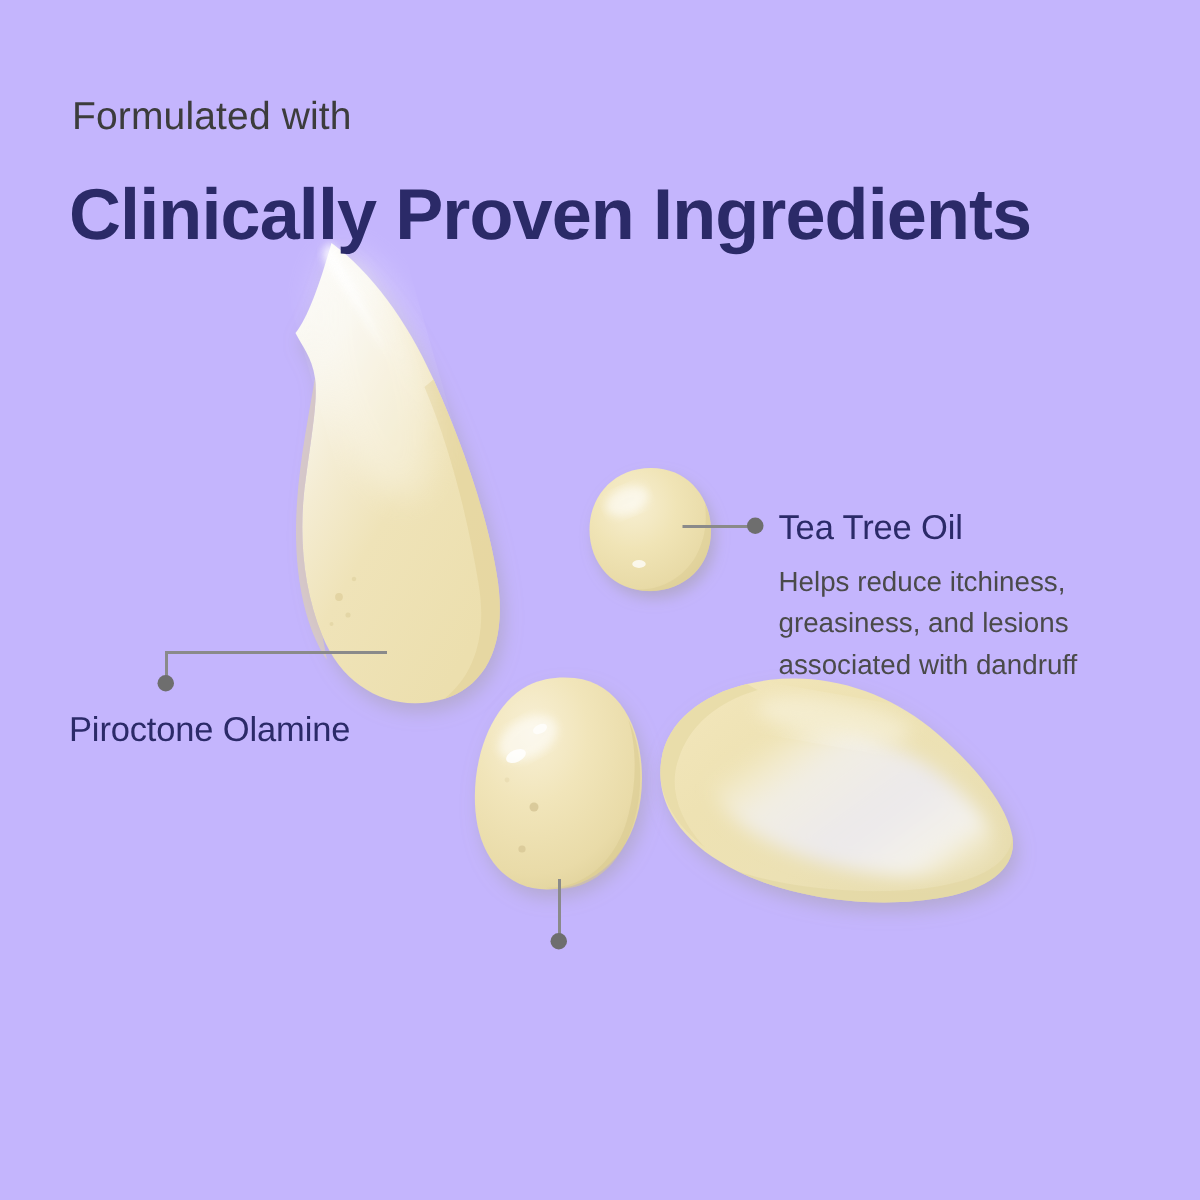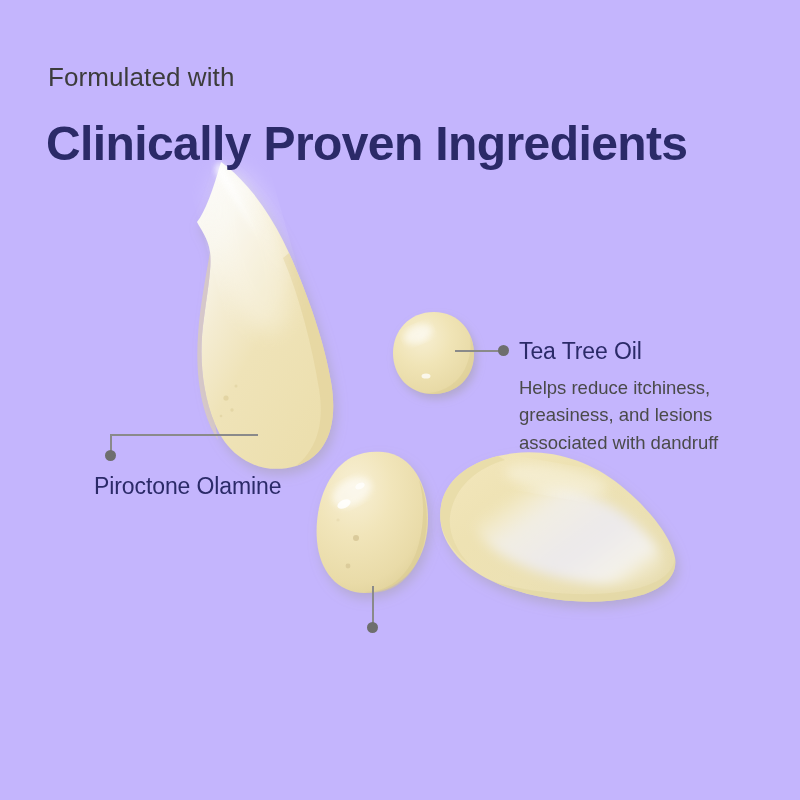--- a/index.html
+++ b/index.html
@@ -77,21 +77,21 @@
   .callout .body {
     font-size: 18.5px;
     font-weight: 400;
     color: #4a4a4a;
     line-height: 1.48;
     margin: 0;
     white-space: pre-line;
   }
 
   #callout-tea   { left: 519px; top: 338px; }
-  #callout-piro  { left: 46px;  top: 473px; margin-left: 48px; }
+  #callout-piro  { left: 46px;  top: 473px; }
   #callout-zinc  { left: 367px; top: 645px; }
 </style>
 </head>
 <body>
 
 <div id="stage">
 
   <svg id="art" viewBox="0 0 800 800" aria-hidden="true">
     <defs>
 

